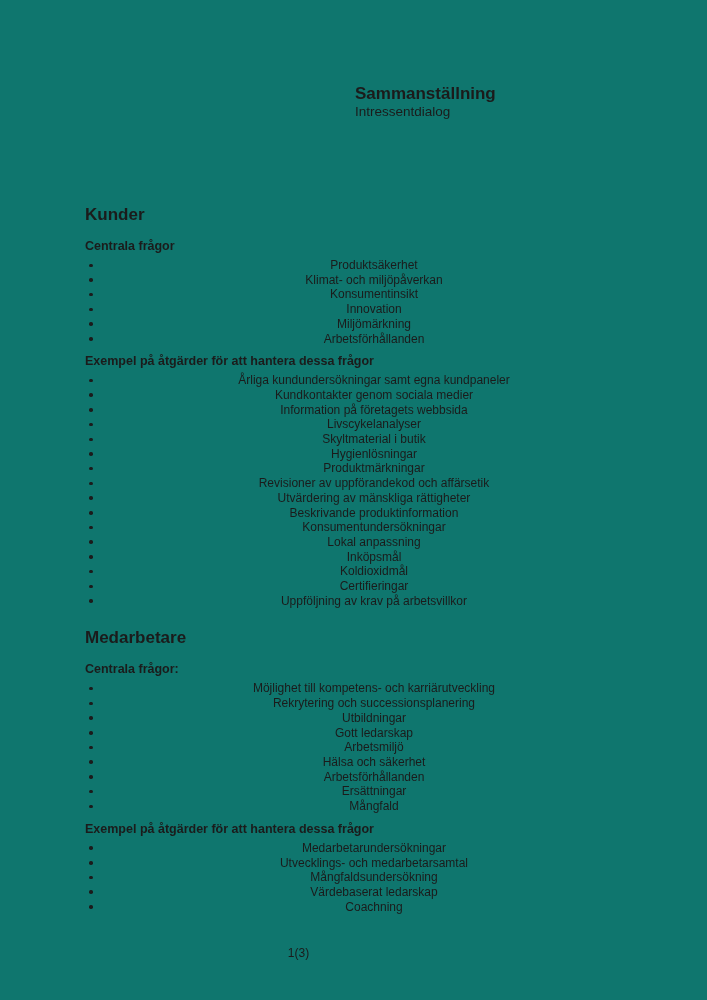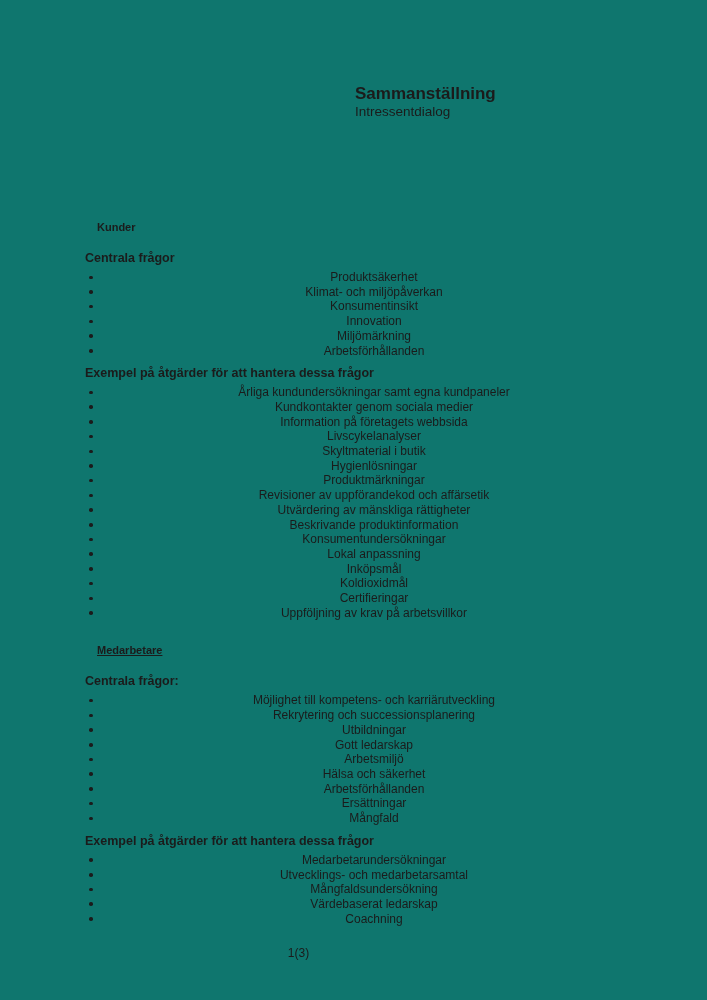--- a/index.html
+++ b/index.html
@@ -34,28 +34,27 @@
     margin-top: 1px;
     white-space: nowrap;
   }
   .content {
     position: absolute;
     left: 85px;
     top: 207px;
     width: 560px;
   }
   .section-heading {
-    font-size: 11px;
+    font-size: 17px;
     font-weight: bold;
     line-height: 16px;
-    margin: 12px;
+    margin: 0;
   }
   .section + .section .section-heading {
     margin-top: 22px;
-    text-decoration: underline;
   }
   .subheading {
     font-size: 12.5px;
     font-weight: bold;
     line-height: 14px;
     margin: 16px 0 0 0;
   }
   .subheading.after-list {
     margin-top: 8px;
   }

